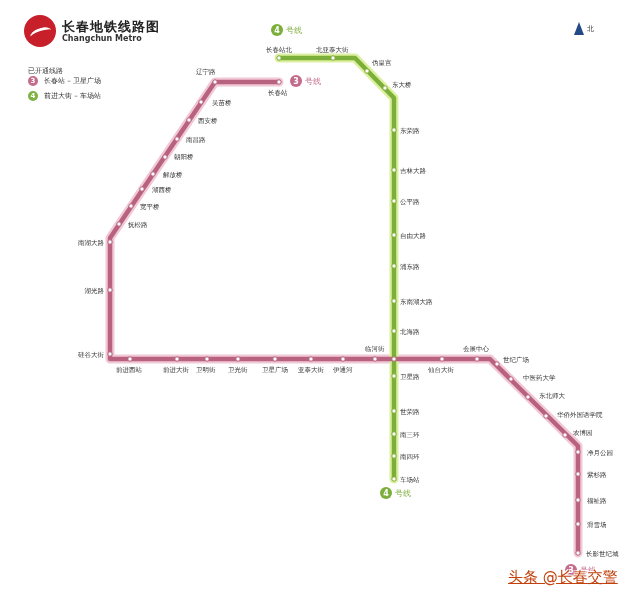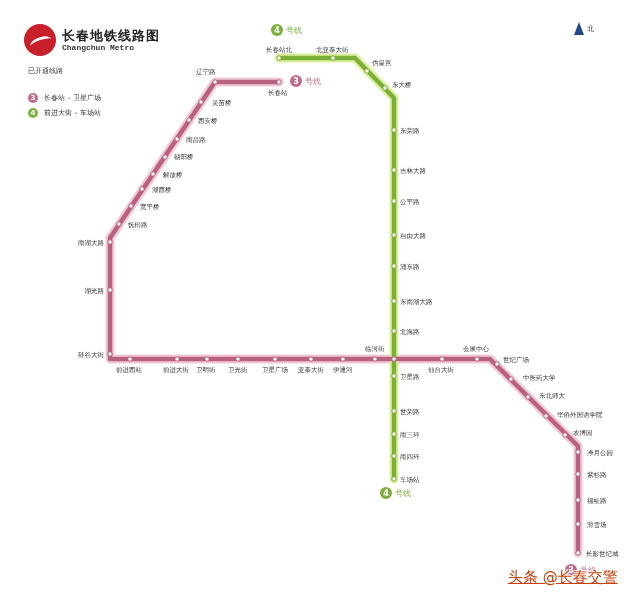--- a/index.html
+++ b/index.html
@@ -1,27 +1,27 @@
 <!DOCTYPE html>
 <html><head>
 <meta charset="utf-8">
 <style>
   html, body { margin:0; padding:0; background:#ffffff; }
   body { width:640px; height:602px; position:relative; overflow:hidden;
          font-family:"DejaVu Sans","Liberation Sans",sans-serif; }
   #map { position:absolute; left:0; top:0; }
-  .logo-wrap { position:absolute; left:24px; top:24px; display:flex; align-items:center; }
+  .logo-wrap { position:absolute; left:24px; top:15px; display:flex; align-items:center; }
   .logo-circle { width:32px; height:32px; border-radius:50%; background:#c8202a; position:relative; overflow:hidden; }
   .logo-circle::after { content:""; position:absolute; left:6px; top:13px; width:22px; height:8px;
                         border-radius:50%; border-top:3px solid #fff; transform:rotate(-18deg); }
   .logo-text { margin-left:6px; line-height:1; }
   .logo-cn { font-size:13px; font-weight:bold; color:#222; letter-spacing:1px; }
-  .logo-en { font-size:8px; font-weight:bold; color:#333; margin-top:2px;font-family:Liberation Mono, monospace; }
+  .logo-en { font-size:8px; font-weight:bold; color:#333; margin-top:2px; }
   .legend { position:absolute; left:28px; top:66px; font-size:7px; color:#333; }
-  .legend .title { margin-bottom:17px; }
+  .legend .title { margin-bottom:0; }
   .legend .row { display:flex; align-items:center; margin-bottom:5px; }
   .legend .badge { width:10px; height:10px; border-radius:50%; color:#fff; font-size:7px;
                    display:flex; align-items:center; justify-content:center; margin-right:6px; font-weight:bold; }
   .north { position:absolute; left:574px; top:22px; display:flex; align-items:center; font-size:7px; color:#333; }
   .north .tri { width:0; height:0; border-left:5px solid transparent; border-right:5px solid transparent;
                 border-bottom:13px solid #234a86; margin-right:3px; }
   .watermark { position:absolute; left:508px; top:568px; font-size:15px; color:#c2410c;
                text-shadow: 1px 1px 0 #fff, -1px -1px 0 #fff, 1px -1px 0 #fff, -1px 1px 0 #fff; text-decoration: underline; }
   svg text { font-family:"DejaVu Sans","Liberation Sans",sans-serif; }
 </style>

